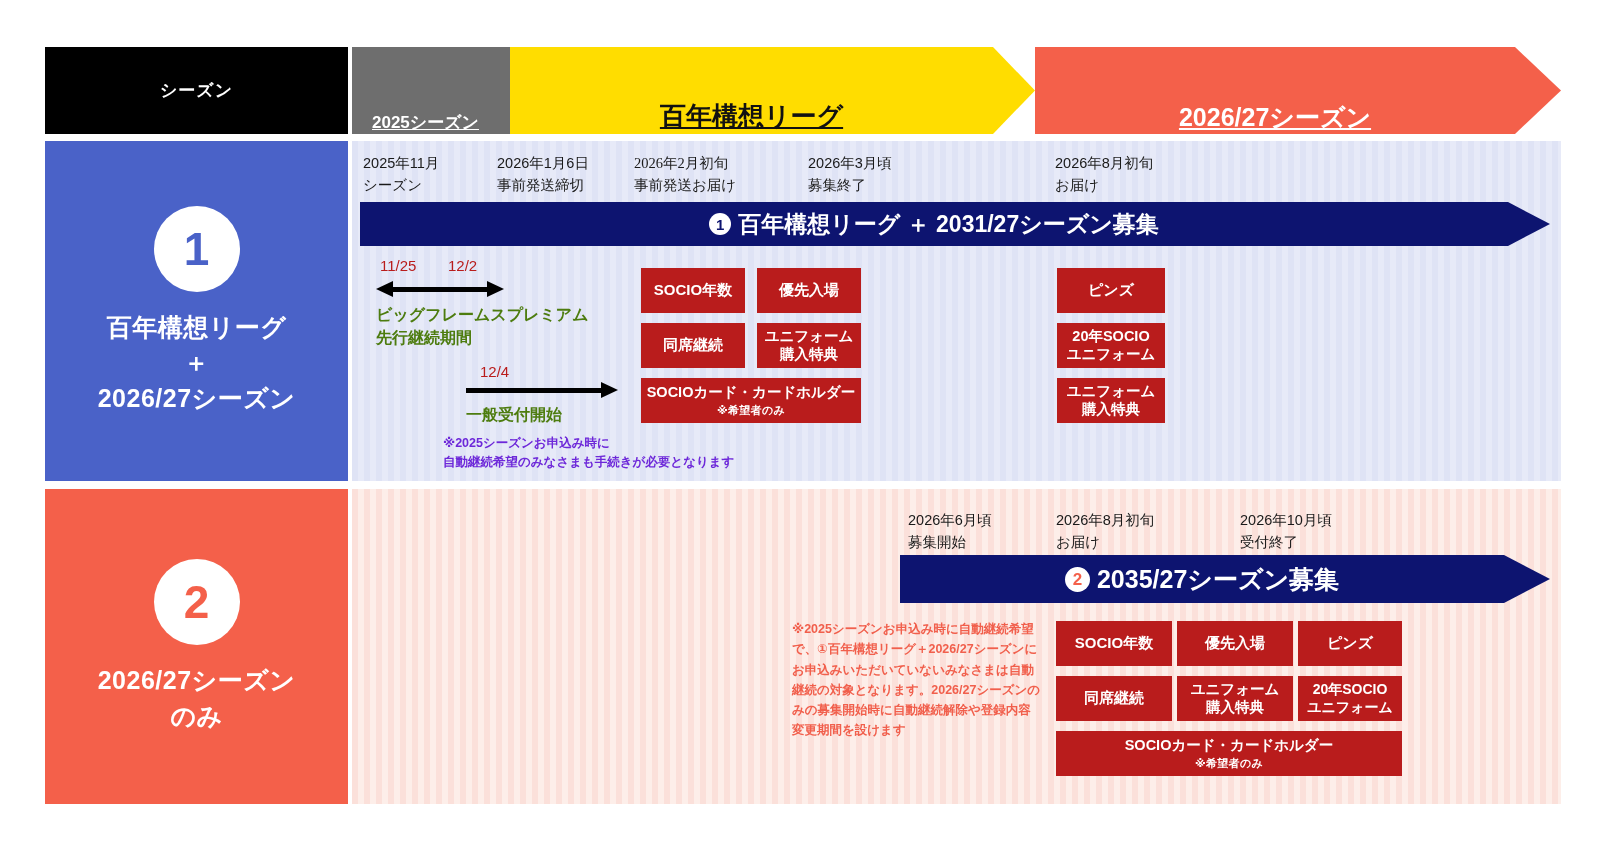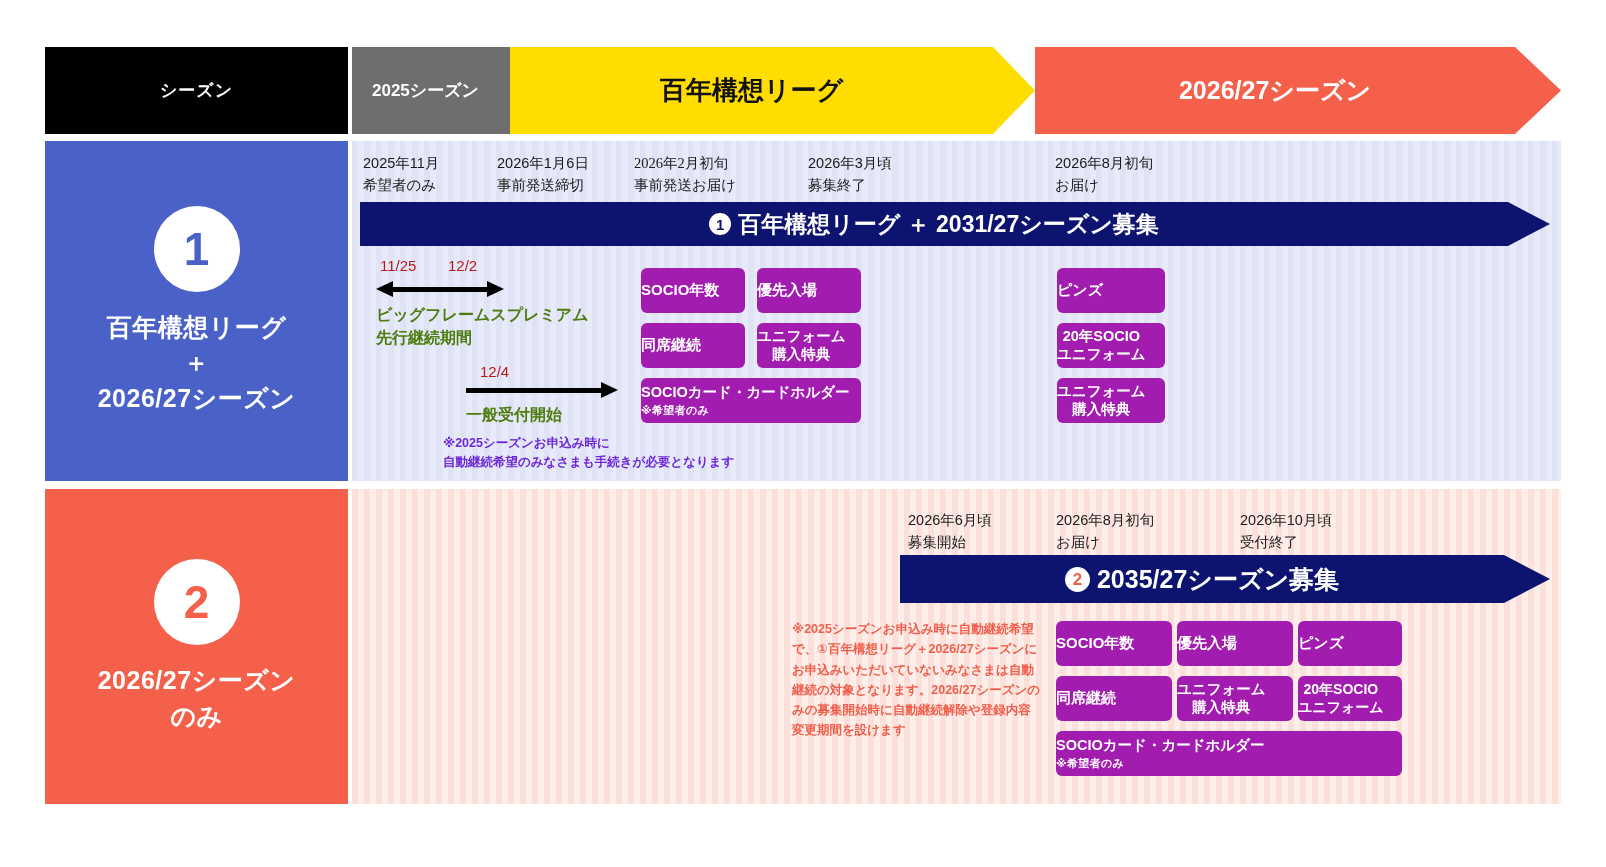--- a/index.html
+++ b/index.html
@@ -16,22 +16,22 @@
 
   
   .hdr-label {
     left: 45px; top: 47px; width: 303px; height: 87px;
     background: #000000; color: #ffffff;
     display: flex; align-items: center; justify-content: center;
     font-size: 17px; font-weight: bold; letter-spacing: 1px;
   }
   .chev {
     height: 87px; top: 47px;
-    display: flex; align-items: center;
-    color: #ffffff; font-weight: bold;
+    display: flex; align-items: flex-end;
+    color: #ffffff; font-weight: bold; text-decoration: underline;
   }
   .chev-2025 {
     left: 352px; width: 190px; background: #6e6e6e;
     clip-path: polygon(0 0, calc(100% - 32px) 0, 100% 50%, calc(100% - 32px) 100%, 0 100%);
     font-size: 17px; padding-left: 20px;
   }
   .chev-league {
     left: 510px; width: 525px; background: #ffdd00; color: #111111;
     clip-path: polygon(0 0, calc(100% - 42px) 0, 100% 50%, calc(100% - 42px) 100%, 0 100%);
     font-size: 26px; justify-content: center; padding-right: 42px;
@@ -133,29 +133,28 @@
     white-space: pre-line;
   }
   .red-note-2 {
     color: #f15f4c; font-size: 12.5px; font-weight: bold; line-height: 1.62;
     white-space: pre-line;
   }
 
   
   .benefit {
     position: absolute;
-    background: #a21caf;
+    background: #b91c1c;
     color: #ffffff;
     display: flex; flex-direction: column;
-    align-items: flex-start; justify-content: center;
+    align-items: center; justify-content: center;
     text-align: center;
     font-weight: bold;
     line-height: 1.22;
     white-space: pre-line;
-    border-radius: 6px;
   }
   .benefit .sub {
     font-weight: bold; font-size: 11px; margin-top: 2px; letter-spacing: 0.3px;
   }
 </style>
 </head>
 <body>
 
 <div id="root">
 
@@ -180,21 +179,21 @@
       <span>1</span>
     </div>
     <div class="side-title" style="white-space:pre-line">百年構想リーグ
 ＋
 2026/27シーズン</div>
   </div>
 
   <div class="abs panel panel-1"></div>
 
   <div class="abs date-lbl" style="left:363px; top:152px;">2025年11月
-希望者のみ</div>
+シーズン</div>
   <div class="abs date-lbl" style="left:497px; top:152px;">2026年1月6日
 事前発送締切</div>
   <div class="abs date-lbl" style="left:634px; top:152px;font-family:Liberation Serif, serif;">2026年2月初旬
 事前発送お届け</div>
   <div class="abs date-lbl" style="left:808px; top:152px;">2026年3月頃
 募集終了</div>
   <div class="abs date-lbl" style="left:1055px; top:152px;">2026年8月初旬
 お届け</div>
 
   <div class="abs navy-bar navy-1">

